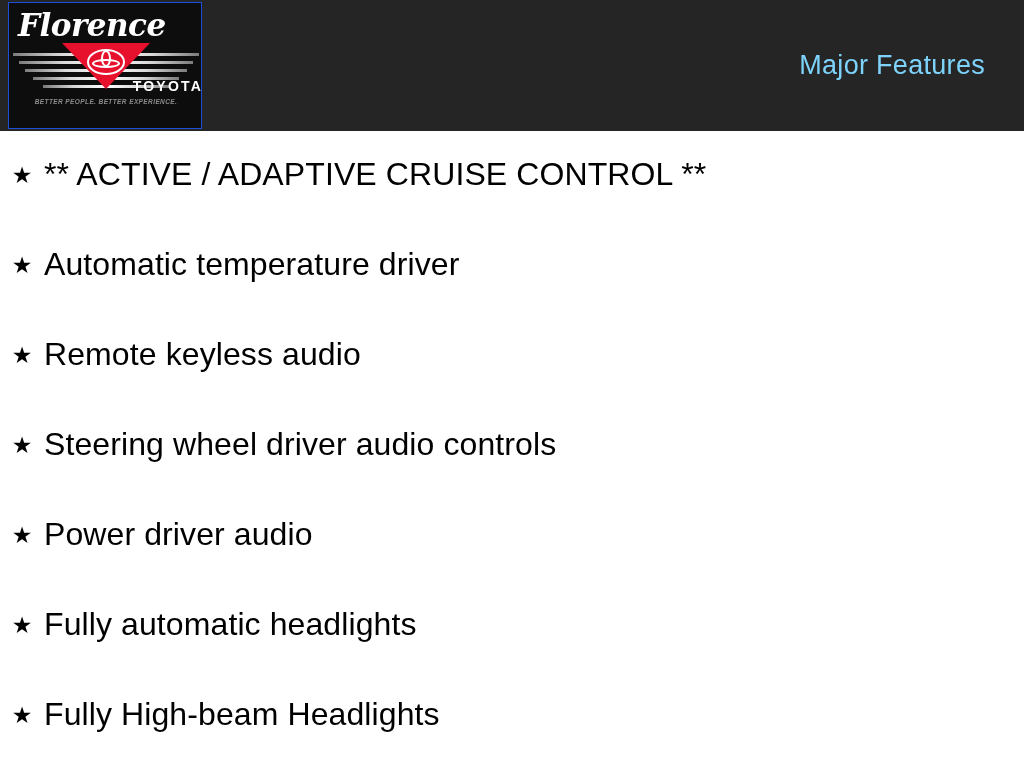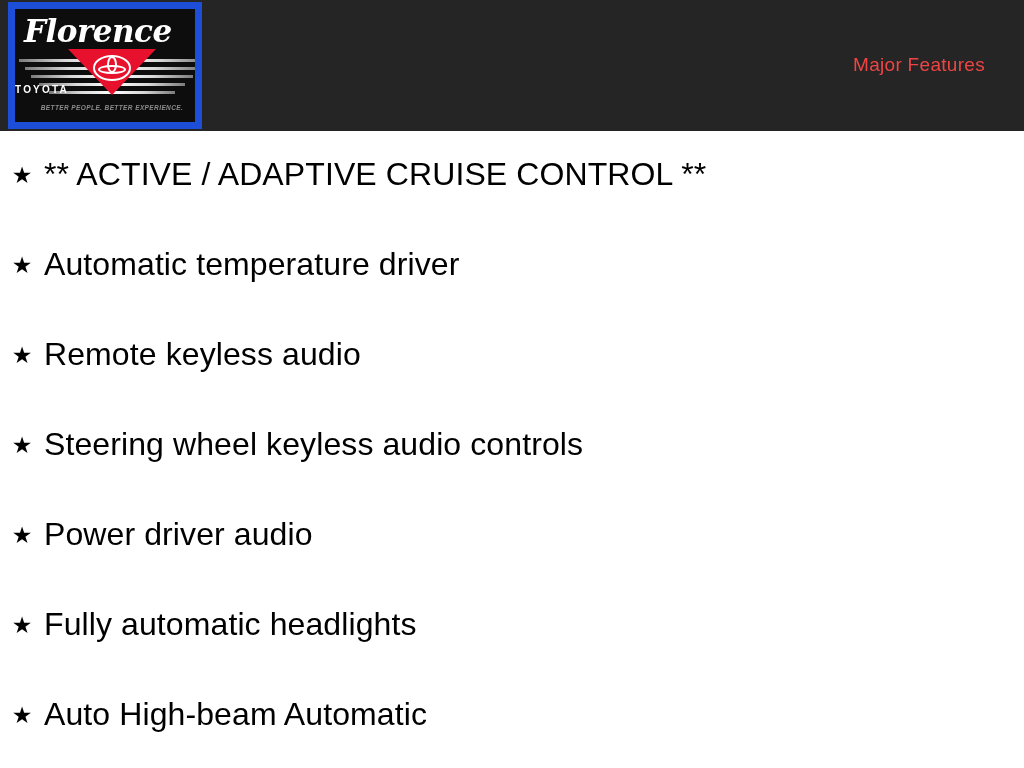--- a/index.html
+++ b/index.html
@@ -27,36 +27,36 @@
     left: 0;
     width: 1024px;
     height: 131px;
     background: #252525;
     box-sizing: border-box;
   }
   .header-title {
     position: absolute;
     right: 39px;
     top: 50px;
-    color: #ef4444;
-    font-size: 19px;
+    color: #7dd3fc;
+    font-size: 27px;
     line-height: 30px;
     white-space: nowrap;
     letter-spacing: 0.3px;
   }
 
   
   .logo {
     position: absolute;
     left: 8px;
     top: 2px;
     width: 194px;
     height: 127px;
     background: #0d0d0d;
-    border: 7px solid #1d4ed8;
+    border: 1px solid #1d4ed8;
     box-sizing: border-box;
     overflow: hidden;
   }
   .logo-script {
     position: absolute;
     left: 9px;
     top: 1px;
     width: 180px;
     height: 42px;
     color: #ffffff;
@@ -110,23 +110,23 @@
   }
   .oval-outer { left: 0;    top: 0;   width: 38px; height: 26px; }
   .oval-horiz { left: 5px;  top: 10px; width: 28px; height: 9px; }
   .oval-vert  { left: 14px; top: 1px;  width: 10px; height: 17px; }
 
   .logo-toyota-word {
     position: absolute;
     left: 0;
     top: 75px;
     width: 194px;
-    text-align: left;
+    text-align: right;
     color: #ffffff;
-    font-size: 10px;
+    font-size: 14px;
     letter-spacing: 2.2px;
     font-weight: bold;
   }
   .logo-tag-small {
     position: absolute;
     left: 0;
     top: 95px;
     width: 194px;
     text-align: center;
     color: #8c8c8c;
@@ -228,32 +228,32 @@
       <div class="feature-label">Automatic temperature driver</div>
     </div>
 
     <div class="feature-row">
       <div class="bullet">★</div>
       <div class="feature-label">Remote keyless audio</div>
     </div>
 
     <div class="feature-row">
       <div class="bullet">★</div>
-      <div class="feature-label">Steering wheel keyless audio controls</div>
+      <div class="feature-label">Steering wheel driver audio controls</div>
     </div>
 
     <div class="feature-row">
       <div class="bullet">★</div>
       <div class="feature-label">Power driver audio</div>
     </div>
 
     <div class="feature-row">
       <div class="bullet">★</div>
       <div class="feature-label">Fully automatic headlights</div>
     </div>
 
     <div class="feature-row">
       <div class="bullet">★</div>
-      <div class="feature-label">Auto High-beam Automatic</div>
+      <div class="feature-label">Fully High-beam Headlights</div>
     </div>
 
   </div>
 </div>
 
 </body></html>

